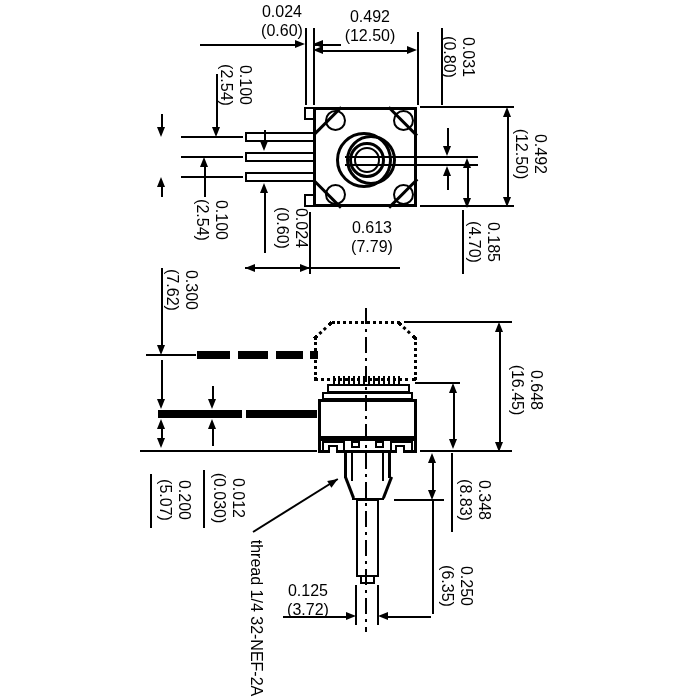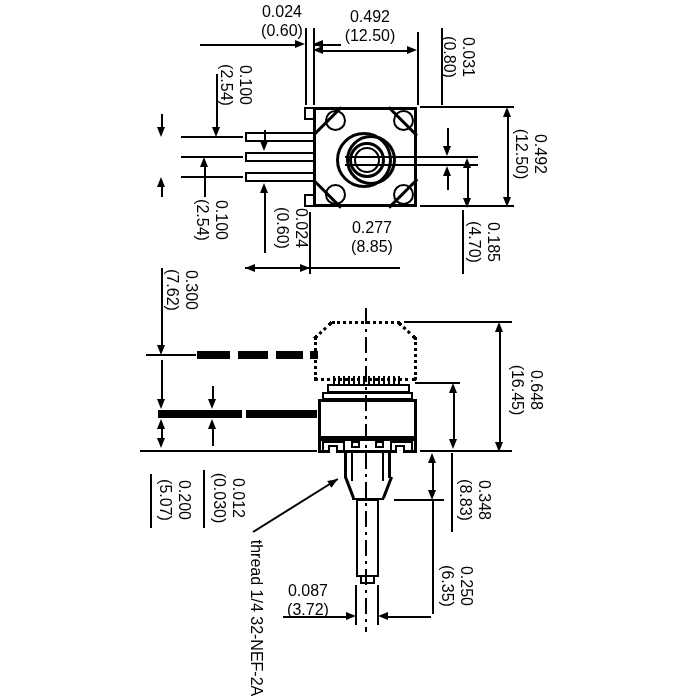--- a/index.html
+++ b/index.html
@@ -131,22 +131,22 @@
     <div class="lv" style="left:264px;top:130px;height:11px;"></div>
     <div class="ah a-dn" style="left:260px;top:141px;"></div>
     <div class="ah a-up" style="left:260px;top:183px;"></div>
     <div class="lv" style="left:264px;top:193px;height:60px;"></div>
     <div class="dim rot" style="left:263px;top:208px;width:56px;height:40px;">
       <div>0.024</div>
       <div>(0.60)</div>
     </div>
 
     <div class="dim" style="left:337px;top:218px;width:70px;">
-      <div>0.277</div>
-      <div>(8.85)</div>
+      <div>0.613</div>
+      <div>(7.79)</div>
     </div>
     <div class="lh" style="left:245px;top:267px;width:155px;"></div>
     <div class="ah a-lf" style="left:245px;top:264px;"></div>
     <div class="ah a-rt" style="left:300px;top:264px;"></div>
     <div class="lv" style="left:309px;top:212px;height:62px;width:1.5px;"></div>
   </div>
 
   <div>
 
     <div class="dot" style="left:332px;top:321px;width:68px;border-top:3px dotted #000;"></div>
@@ -256,18 +256,18 @@
       <div>thread 1/4 32-NEF-2A</div>
     </div>
 
     <div class="lv" style="left:355px;top:585px;height:40px;width:1.5px;"></div>
     <div class="lv" style="left:377px;top:585px;height:40px;width:1.5px;"></div>
     <div class="lh" style="left:283px;top:616px;width:63px;"></div>
     <div class="ah a-rt" style="left:346px;top:612px;"></div>
     <div class="ah a-lf" style="left:378px;top:612px;"></div>
     <div class="lh" style="left:388px;top:616px;width:43px;"></div>
     <div class="dim" style="left:273px;top:581px;width:70px;">
-      <div>0.087</div>
+      <div>0.125</div>
       <div>(3.72)</div>
     </div>
   </div>
 
 </div>
 
 </body></html>

